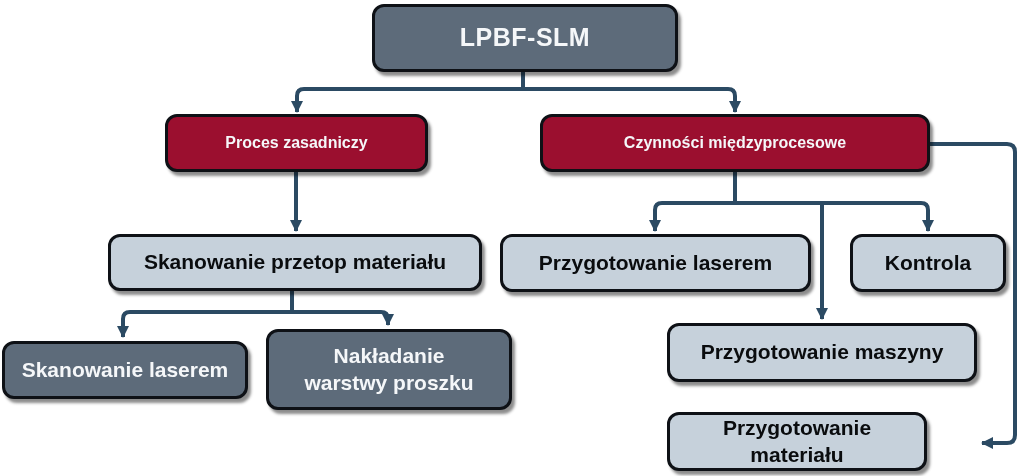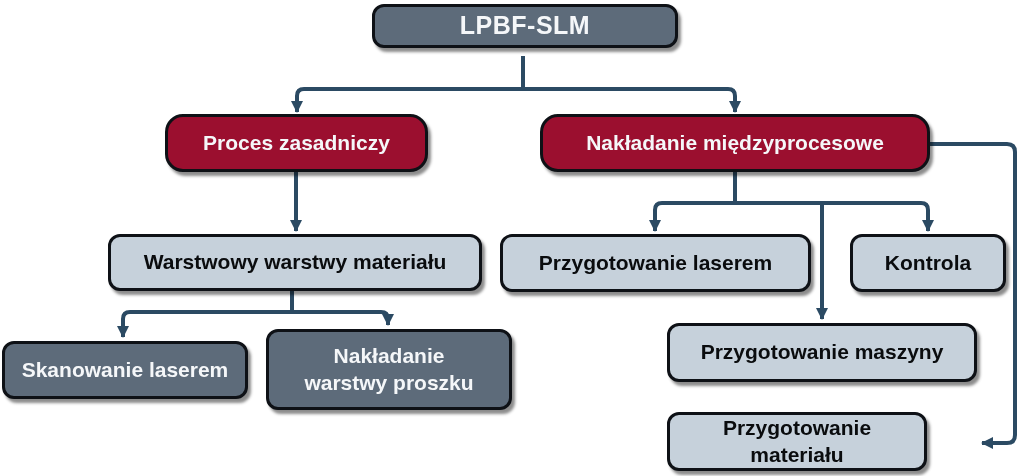--- a/index.html
+++ b/index.html
@@ -60,22 +60,21 @@
     white-space:pre-line;
   }
   .node.slate{
     background:var(--slate-fill);
     color:var(--text-on-dark);
     font-size:21px;
   }
   .node.red{
     background:var(--red-fill);
     color:var(--text-on-dark);
-    font-size:21px;
-    border-radius:18px;
+    font-size:16px;
   }
   .node.light{
     background:var(--light-fill);
     color:var(--text-on-light);
     font-size:21px;
   }
   .node.root{
     font-size:25px;
     letter-spacing:0.5px;
   }
@@ -98,34 +97,34 @@
     <path d="M735,172 V203"></path>
     <path d="M735,203 H662 Q655,203 655,210 V231" marker-end="url(#arrow)"></path>
     <path d="M735,203 H921 Q928,203 928,210 V231" marker-end="url(#arrow)"></path>
     <path d="M822,203 V319" marker-end="url(#arrow)"></path>
     <path d="M930,144 H1007 Q1015,144 1015,152 V435 Q1015,443 1007,443 H982" marker-end="url(#arrow)"></path>
     <path d="M292,291 V312"></path>
     <path d="M292,312 H130 Q123,312 123,319 V337" marker-end="url(#arrow)"></path>
     <path d="M292,312 H381 Q388,312 388,319 V325" marker-end="url(#arrow)"></path>
   </svg>
 
-  <div class="node slate root" style="left:372px;top:4px;width:306px;height:44px">
+  <div class="node slate root" style="left:372px;top:4px;width:306px;height:68px">
     <span class="node-label">LPBF-SLM</span>
   </div>
 
   <div class="node red" style="left:165px;top:114px;width:263px;height:58px">
     <span class="node-label">Proces zasadniczy</span>
   </div>
 
   <div class="node red" style="left:540px;top:114px;width:390px;height:58px">
-    <span class="node-label">Nakładanie międzyprocesowe</span>
+    <span class="node-label">Czynności międzyprocesowe</span>
   </div>
 
   <div class="node light" style="left:108px;top:234px;width:374px;height:57px">
-    <span class="node-label">Warstwowy warstwy materiału</span>
+    <span class="node-label">Skanowanie przetop materiału</span>
   </div>
 
   <div class="node light" style="left:500px;top:234px;width:311px;height:58px">
     <span class="node-label">Przygotowanie laserem</span>
   </div>
 
   <div class="node slate" style="left:2px;top:341px;width:246px;height:58px">
     <span class="node-label">Skanowanie laserem</span>
   </div>
 

